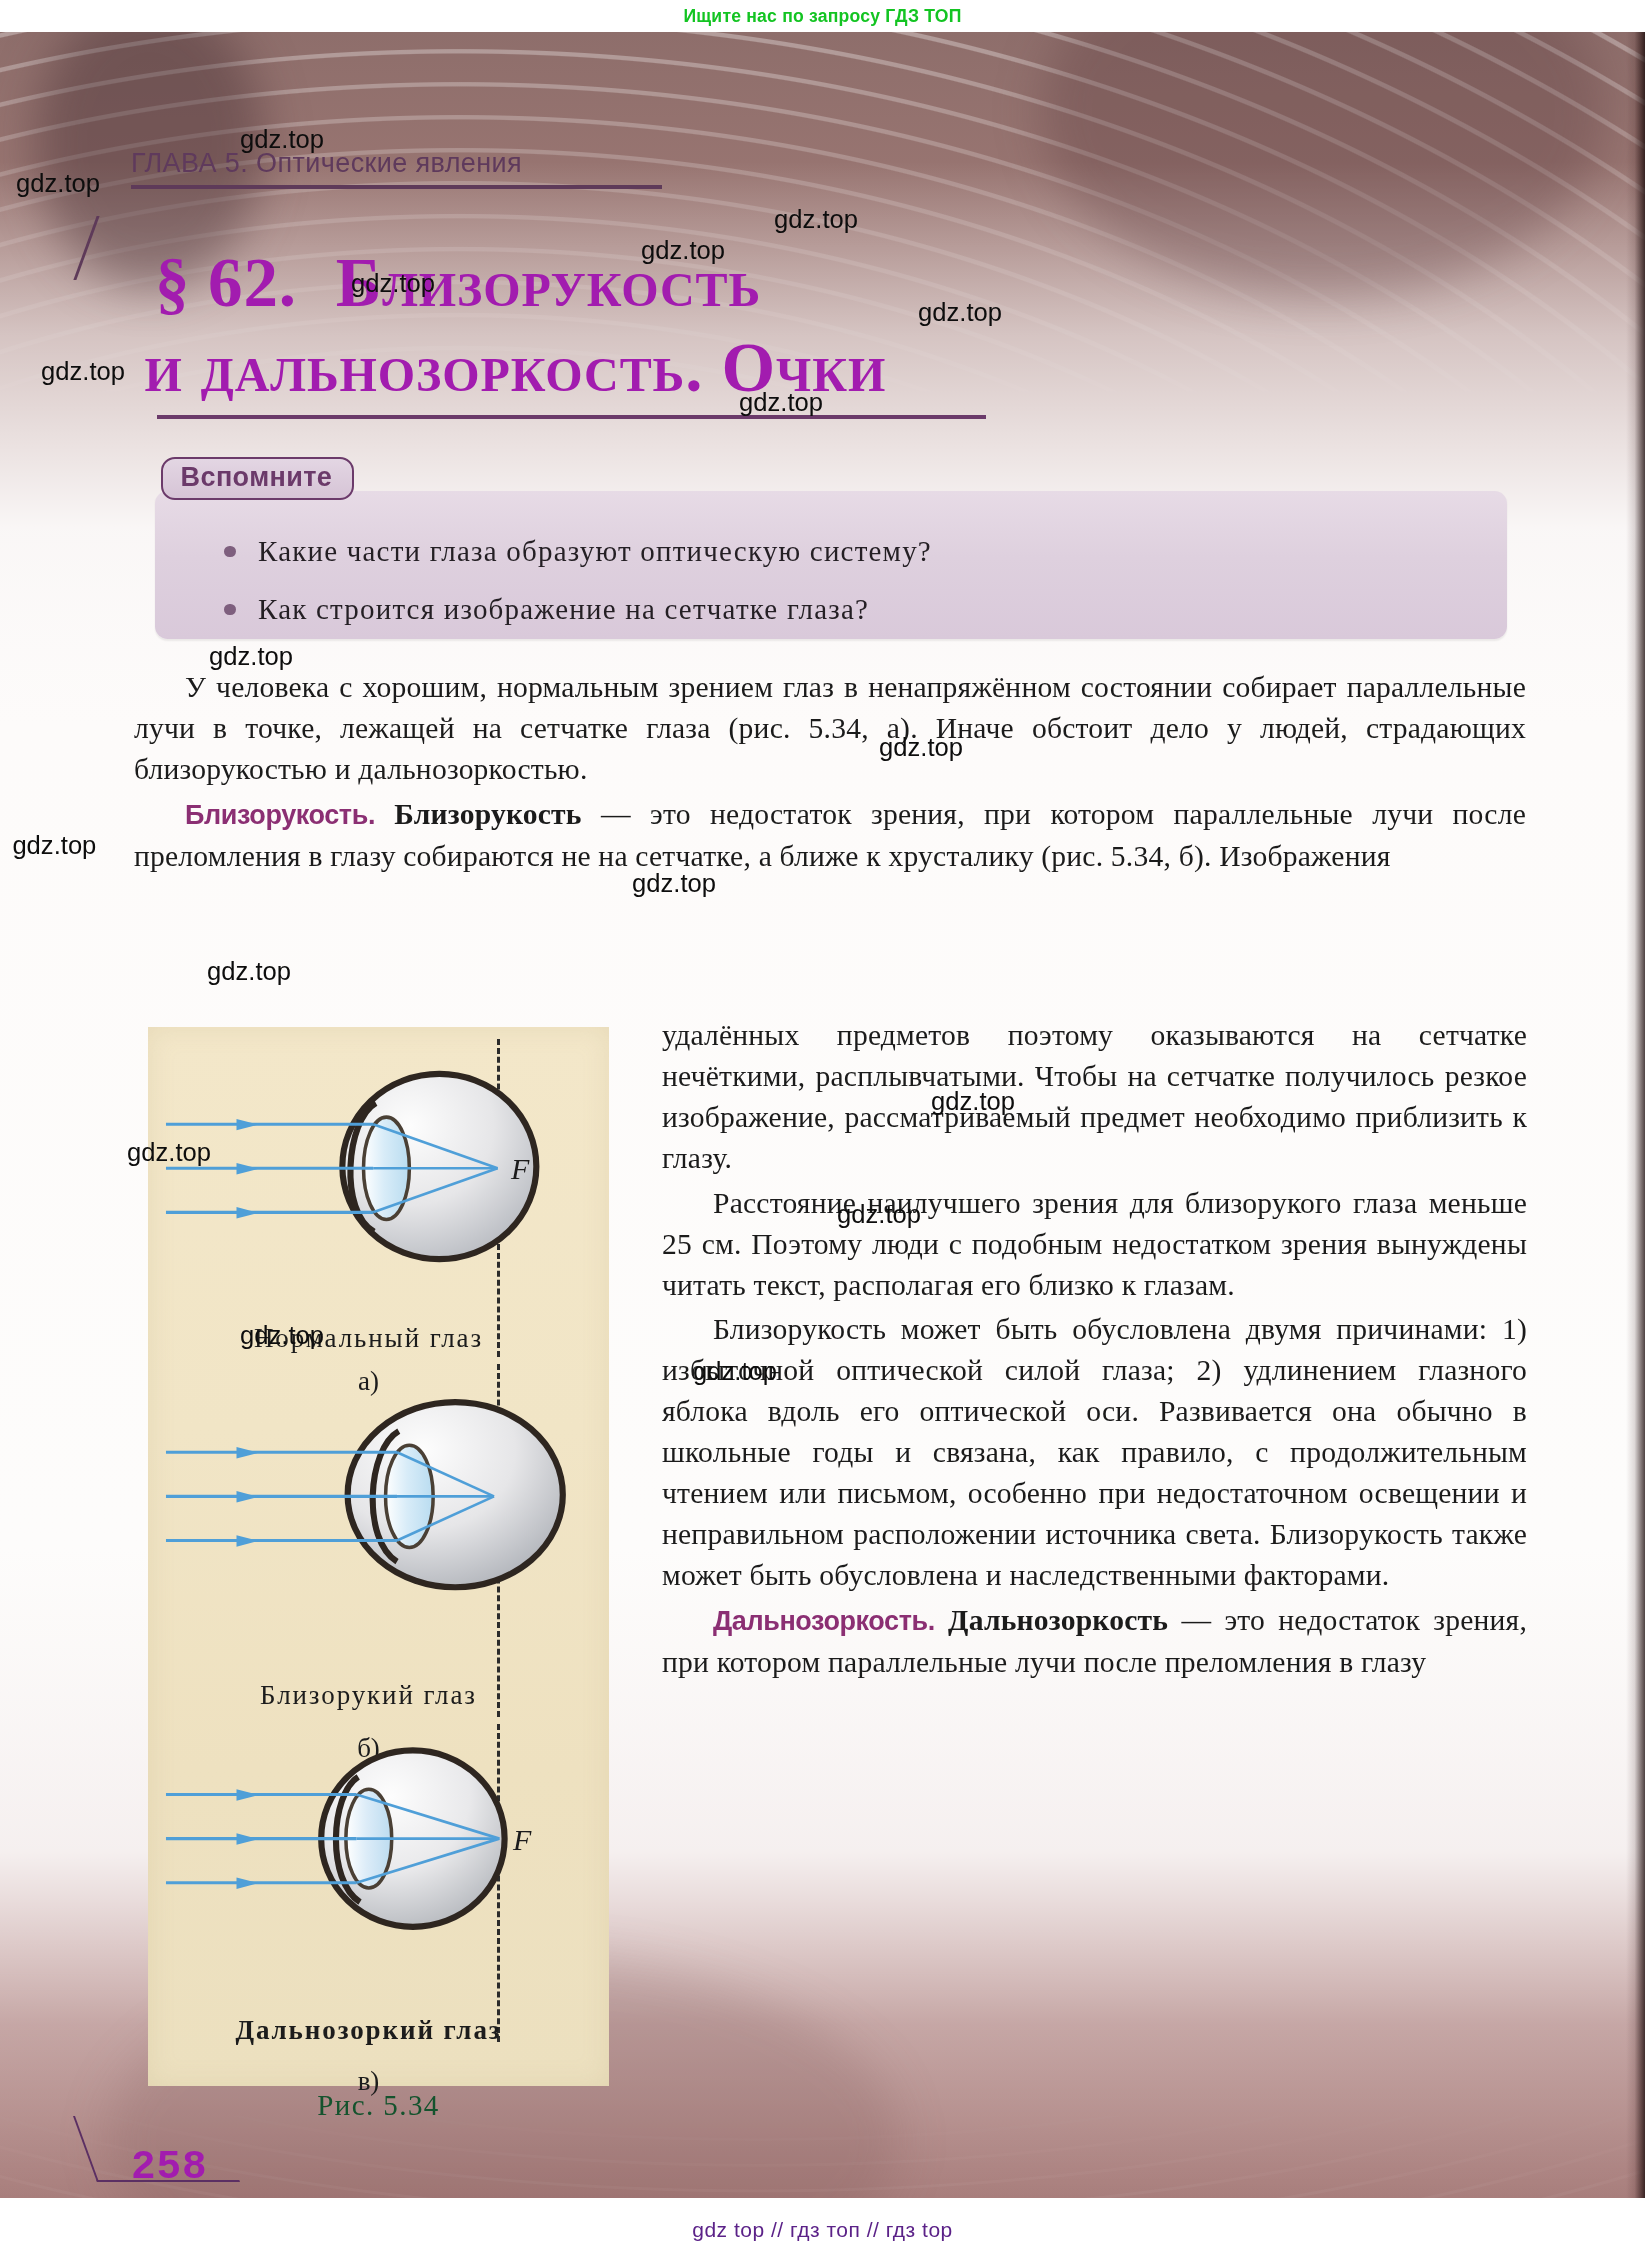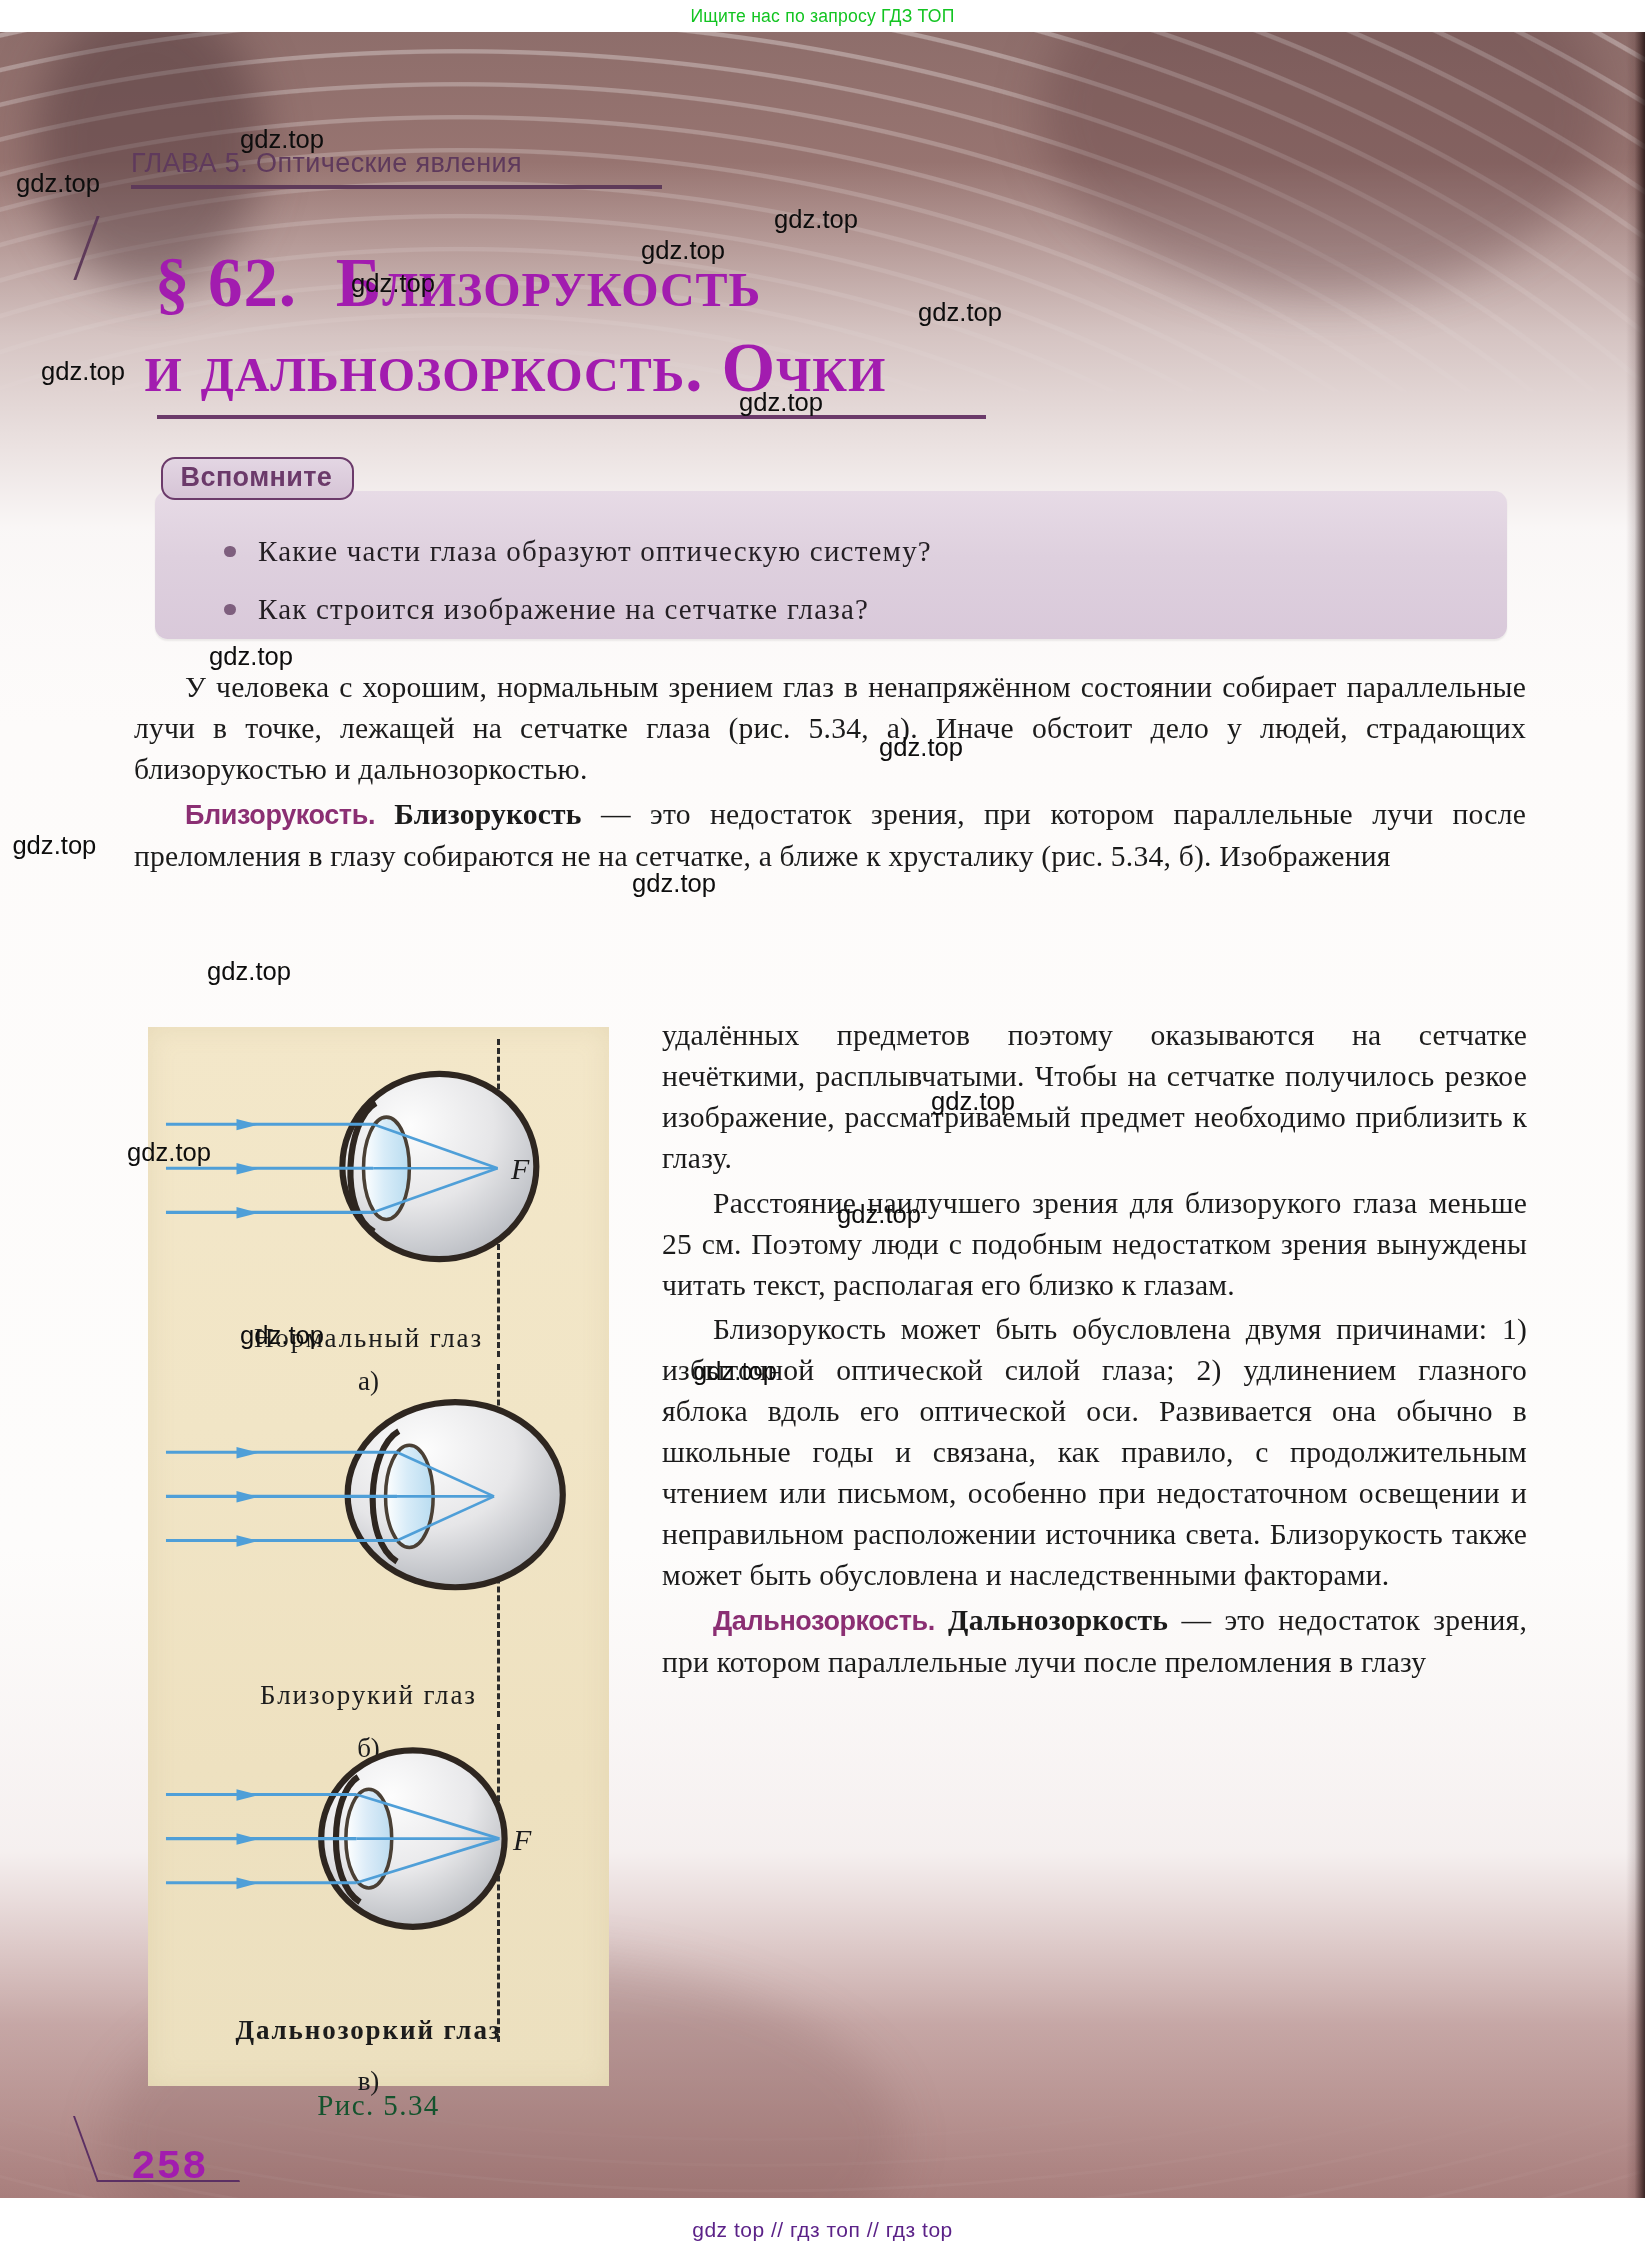--- a/index.html
+++ b/index.html
@@ -26,21 +26,21 @@
     height: 32px;
     background: #ffffff;
     display: flex;
     align-items: center;
     justify-content: center;
   }
   .promo-text {
     color: #13c422;
     font-family: "Liberation Sans", sans-serif;
     font-size: 17.6px;
-    font-weight: 400;
+    font-weight: 700;
     letter-spacing: 0.2px;
   }
 
   
   .scan {
     position: absolute;
     left: 0;
     top: 32px;
     width: 1645px;
     height: 2166px;

